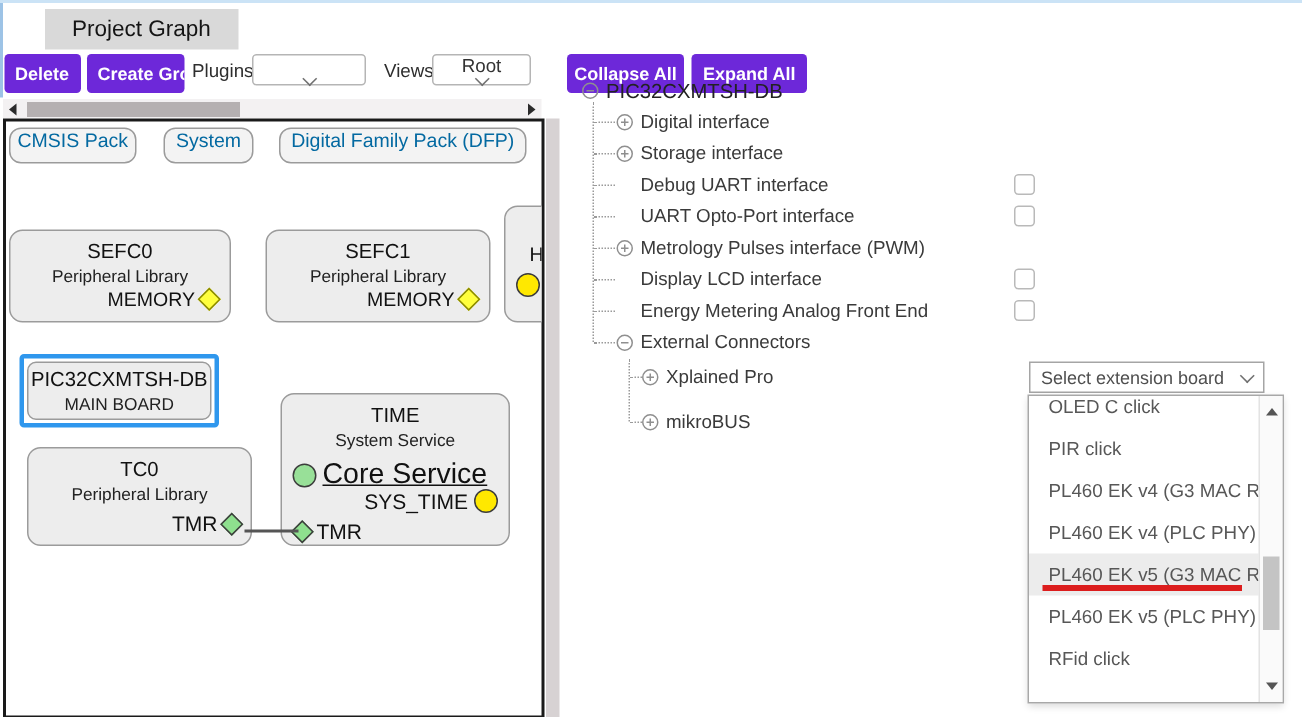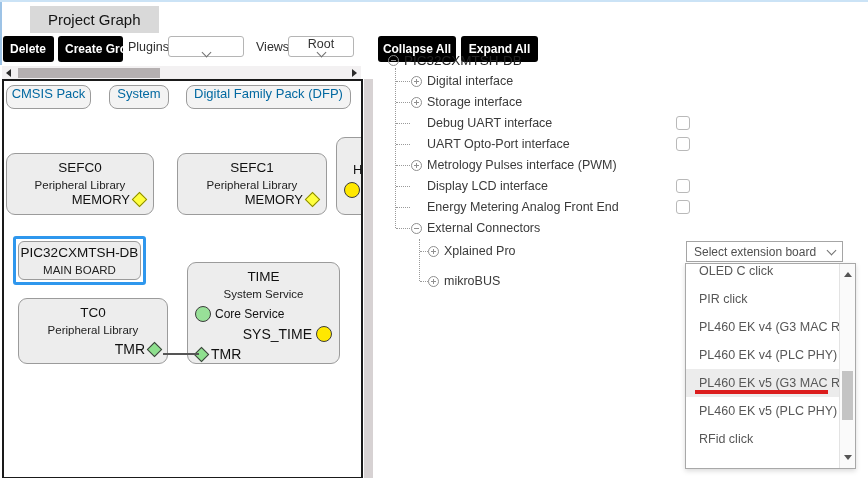--- a/index.html
+++ b/index.html
@@ -4,21 +4,21 @@
 <style>
   * { margin:0; padding:0; box-sizing:border-box; }
   body { font-family:"Liberation Sans", sans-serif; background:#fff; }
   .screen { position:relative; width:868px; height:478px; background:#fff; overflow:hidden;
             border-top:2px solid #cbe3f6;padding-left:21px; }
 
   
   .edge-accent { position:absolute; left:0; top:0; width:2px; height:63px; background:#9dc3e6; }
   .tab { position:absolute; left:30px; top:4px; height:27px; padding:0 18px; background:#d9d9d9;
          display:flex; align-items:center; font-size:15px; color:#141414; }
-  .btn-blue { position:absolute; background:#000000; color:#fff; border:none; border-radius:3px;
+  .btn-blue { position:absolute; background:#6d28d9; color:#fff; border:none; border-radius:3px;
               font-size:12px; font-weight:bold; font-family:inherit; display:flex; align-items:center;
               height:26px; top:34px; padding:0 7px; white-space:nowrap; overflow:hidden; cursor:pointer; }
   .lbl { position:absolute; top:34px; height:21px; display:flex; align-items:center;
          font-size:12.5px; color:#2e2e2e; }
   .select { position:absolute; top:34px; height:21px; background:#fff; border:1px solid #b5b5b5;
             border-radius:3px; display:flex; align-items:center; font-size:12.5px; color:#333;
             padding:0 6px; cursor:pointer;flex-direction:column; }
   .select .spacer { flex:1; }
   .chev { width:7px; height:7px; border-right:1.5px solid #707070; border-bottom:1.5px solid #707070;
           transform:rotate(45deg); margin-top:-3px; flex:none; }
@@ -160,21 +160,21 @@
       <div class="subtitle">Peripheral Library</div>
       <div class="pinrow" style="right:7px; bottom:6px; font-size:14px;">
         <span>TMR</span>
         <span class="diamond green"></span>
       </div>
     </div>
 
     <div class="gnode" style="left:183px; top:181px; width:153px; height:102px;">
       <div class="title">TIME</div>
       <div class="subtitle">System Service</div>
-      <div class="pinrow" style="left:7px; top:43px; font-size:12px;">
+      <div class="pinrow" style="left:7px; top:43px; font-size:19px;text-decoration:underline;">
         <span class="dot green"></span>
         <span>Core Service</span>
       </div>
       <div class="pinrow" style="right:7px; top:63px; font-size:14px;">
         <span>SYS_TIME</span>
         <span class="dot yellow"></span>
       </div>
       <div class="pinrow" style="left:8px; top:83px; font-size:14px;">
         <span class="diamond green"></span>
         <span>TMR</span>

